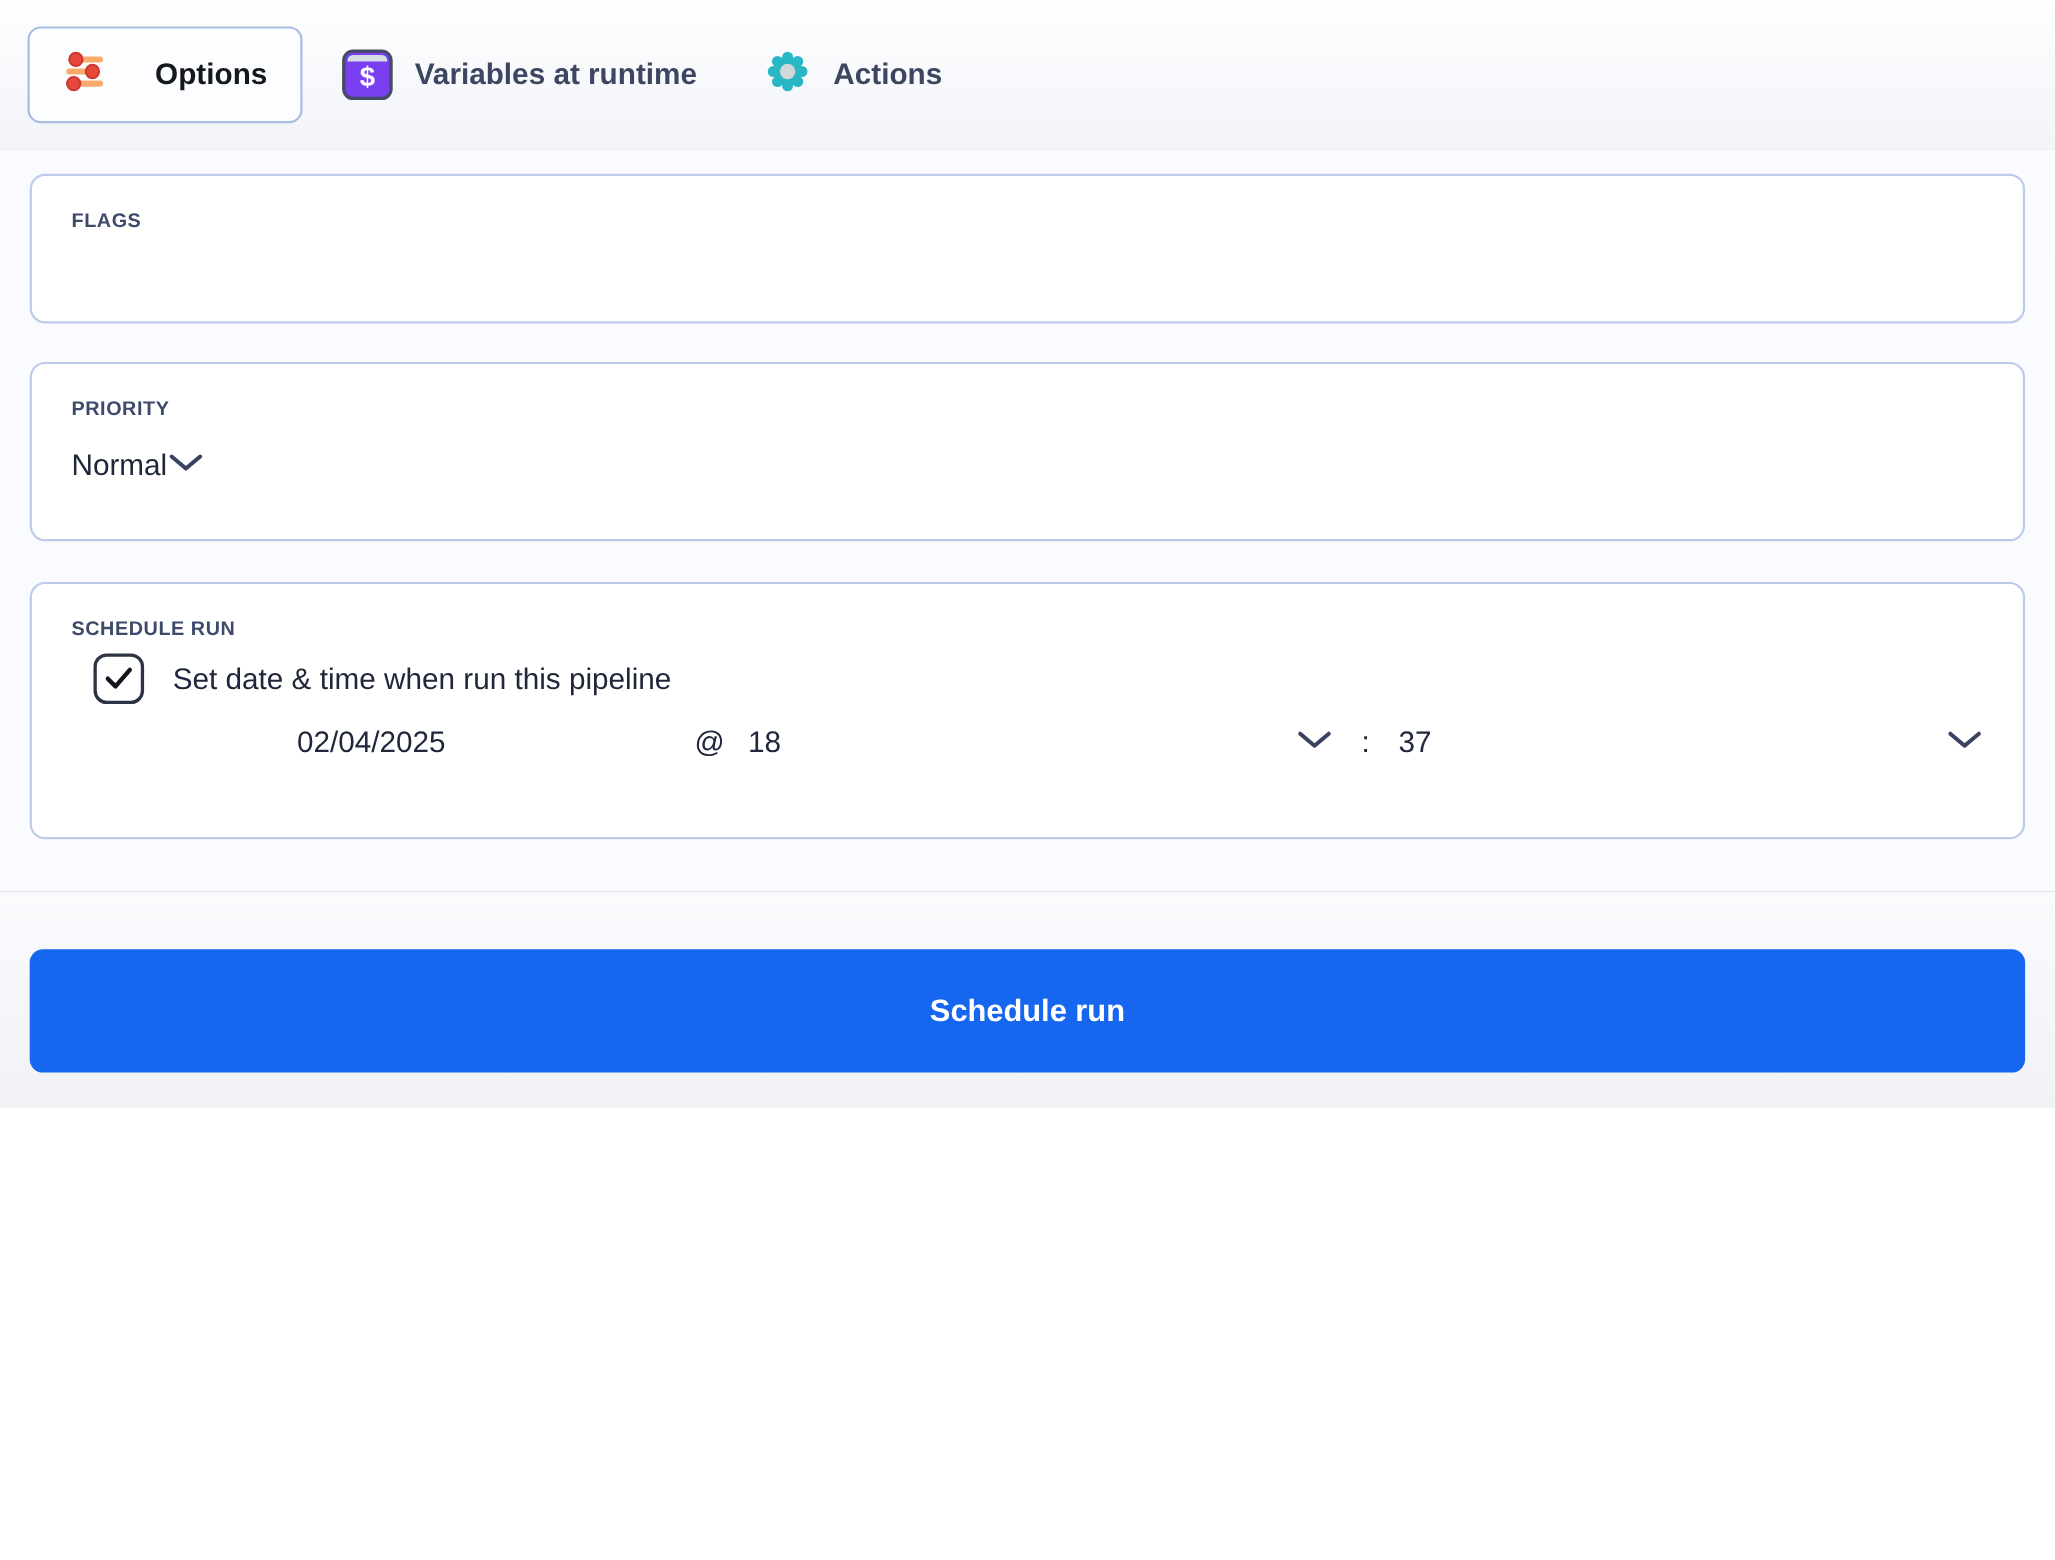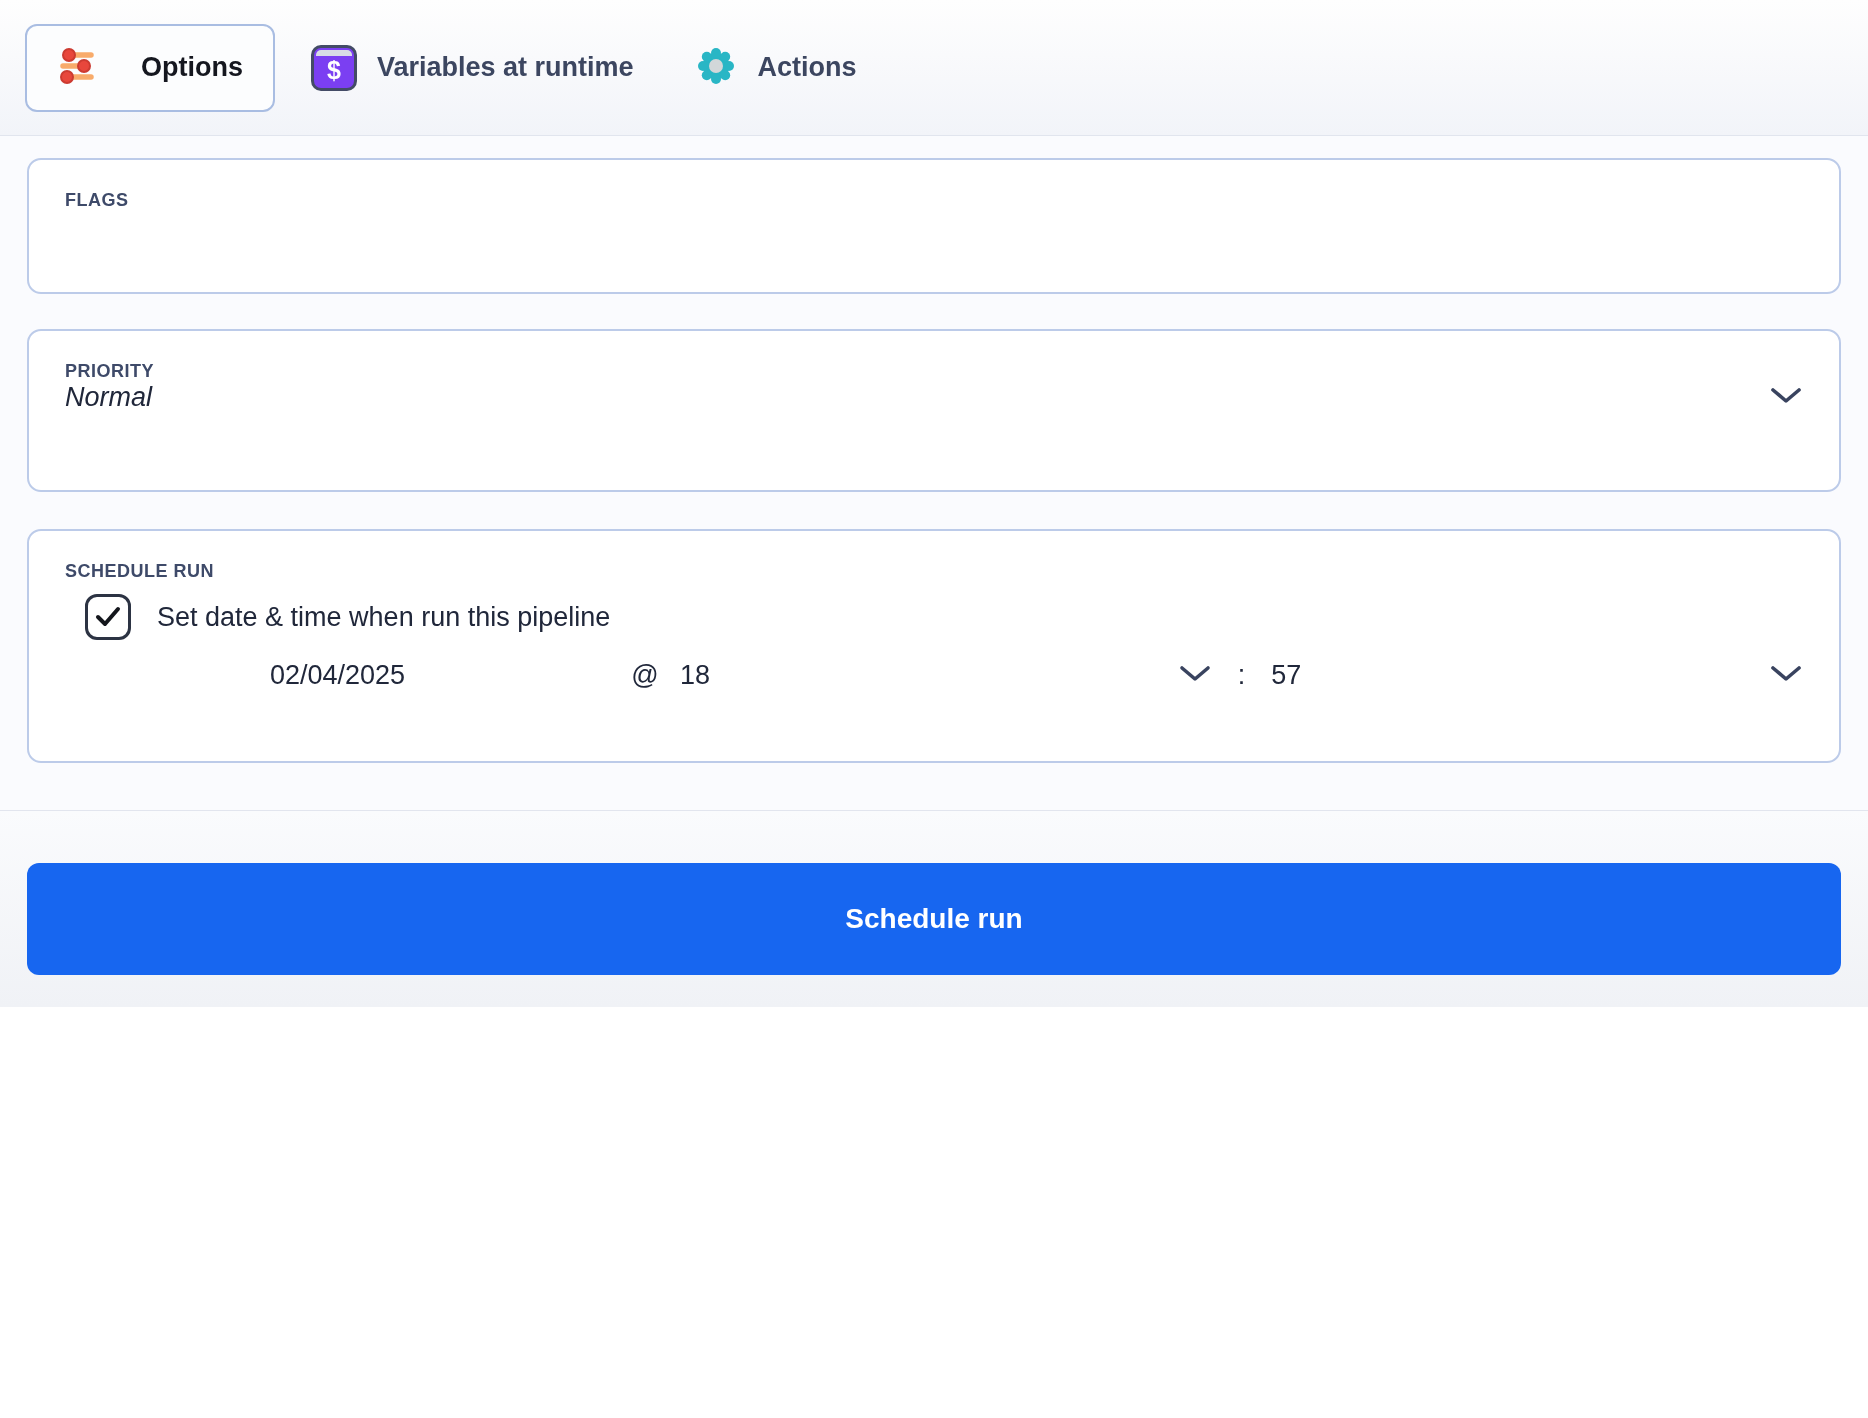--- a/index.html
+++ b/index.html
@@ -61,22 +61,22 @@
     display:flex;align-items:center;justify-content:center;cursor:pointer;flex:0 0 46px;
   }
   .checkbox.light{border:2.5px solid #b5c9ee;}
   .checkbox.dark{border:3px solid #2c3343;}
   .checkbox svg{display:none;}
   .checkbox.checked svg{display:block;}
   .check-label{font-size:27px;color:#20273a;}
   .check-note{font-size:27px;color:var(--note-blue,#6e86c8);}
   .card.priority{height:163px;margin-bottom:37px;}
   .select-row{
-    display:flex;align-items:center;justify-content:space-between;
-    cursor:pointer;font-style:italic;
+    display:flex;align-items:center;
+    margin-top:26px;cursor:pointer;
   }
   .select-value{font-size:27px;color:#20273a;}
   .card.schedule{height:234px;margin-bottom:0;}
   .card.schedule .check-row{margin-top:12px;padding-left:20px;}
   .datetime-row{display:flex;align-items:center;margin-top:20px;text-align:center;}
   .date-field{flex:0 0 545px;font-size:27px;color:#20273a;cursor:pointer;}
   .at-symbol{width:70px;font-size:27px;color:#20273a;}
   .time-cell{
     flex:1;display:flex;align-items:center;justify-content:space-between;cursor:pointer;
   }
@@ -181,21 +181,21 @@
       <span class="time-cell">
         <span class="time-value">18</span>
         <span>
           <svg width="34" height="20" viewBox="0 0 34 20">
             <path d="M4 4 L17 15 L30 4" fill="none" stroke="#39435f" stroke-width="3.6" stroke-linecap="round" stroke-linejoin="round"></path>
           </svg>
         </span>
       </span>
       <span class="colon">:</span>
       <span class="time-cell">
-        <span class="time-value">57</span>
+        <span class="time-value">37</span>
         <span>
           <svg width="34" height="20" viewBox="0 0 34 20">
             <path d="M4 4 L17 15 L30 4" fill="none" stroke="#39435f" stroke-width="3.6" stroke-linecap="round" stroke-linejoin="round"></path>
           </svg>
         </span>
       </span>
     </div>
   </div>
 
 </div>

